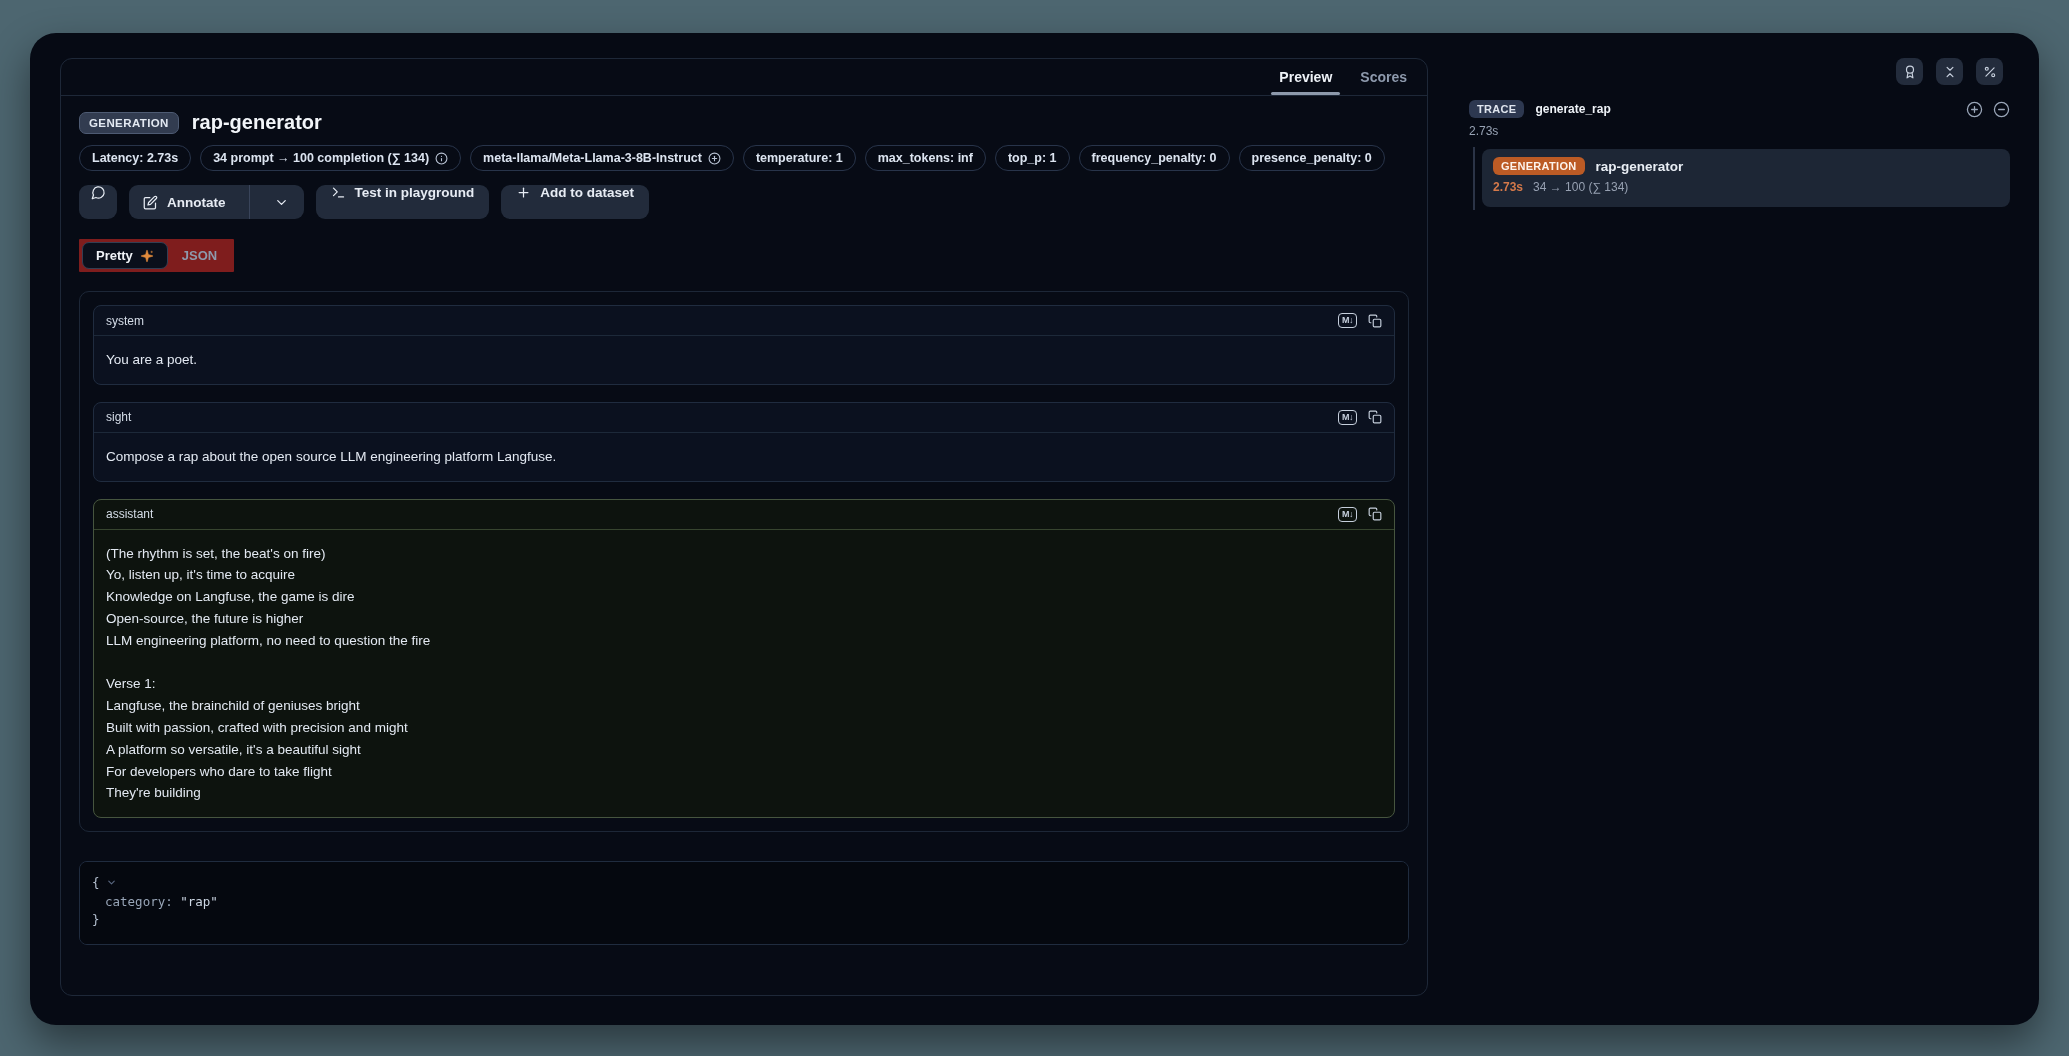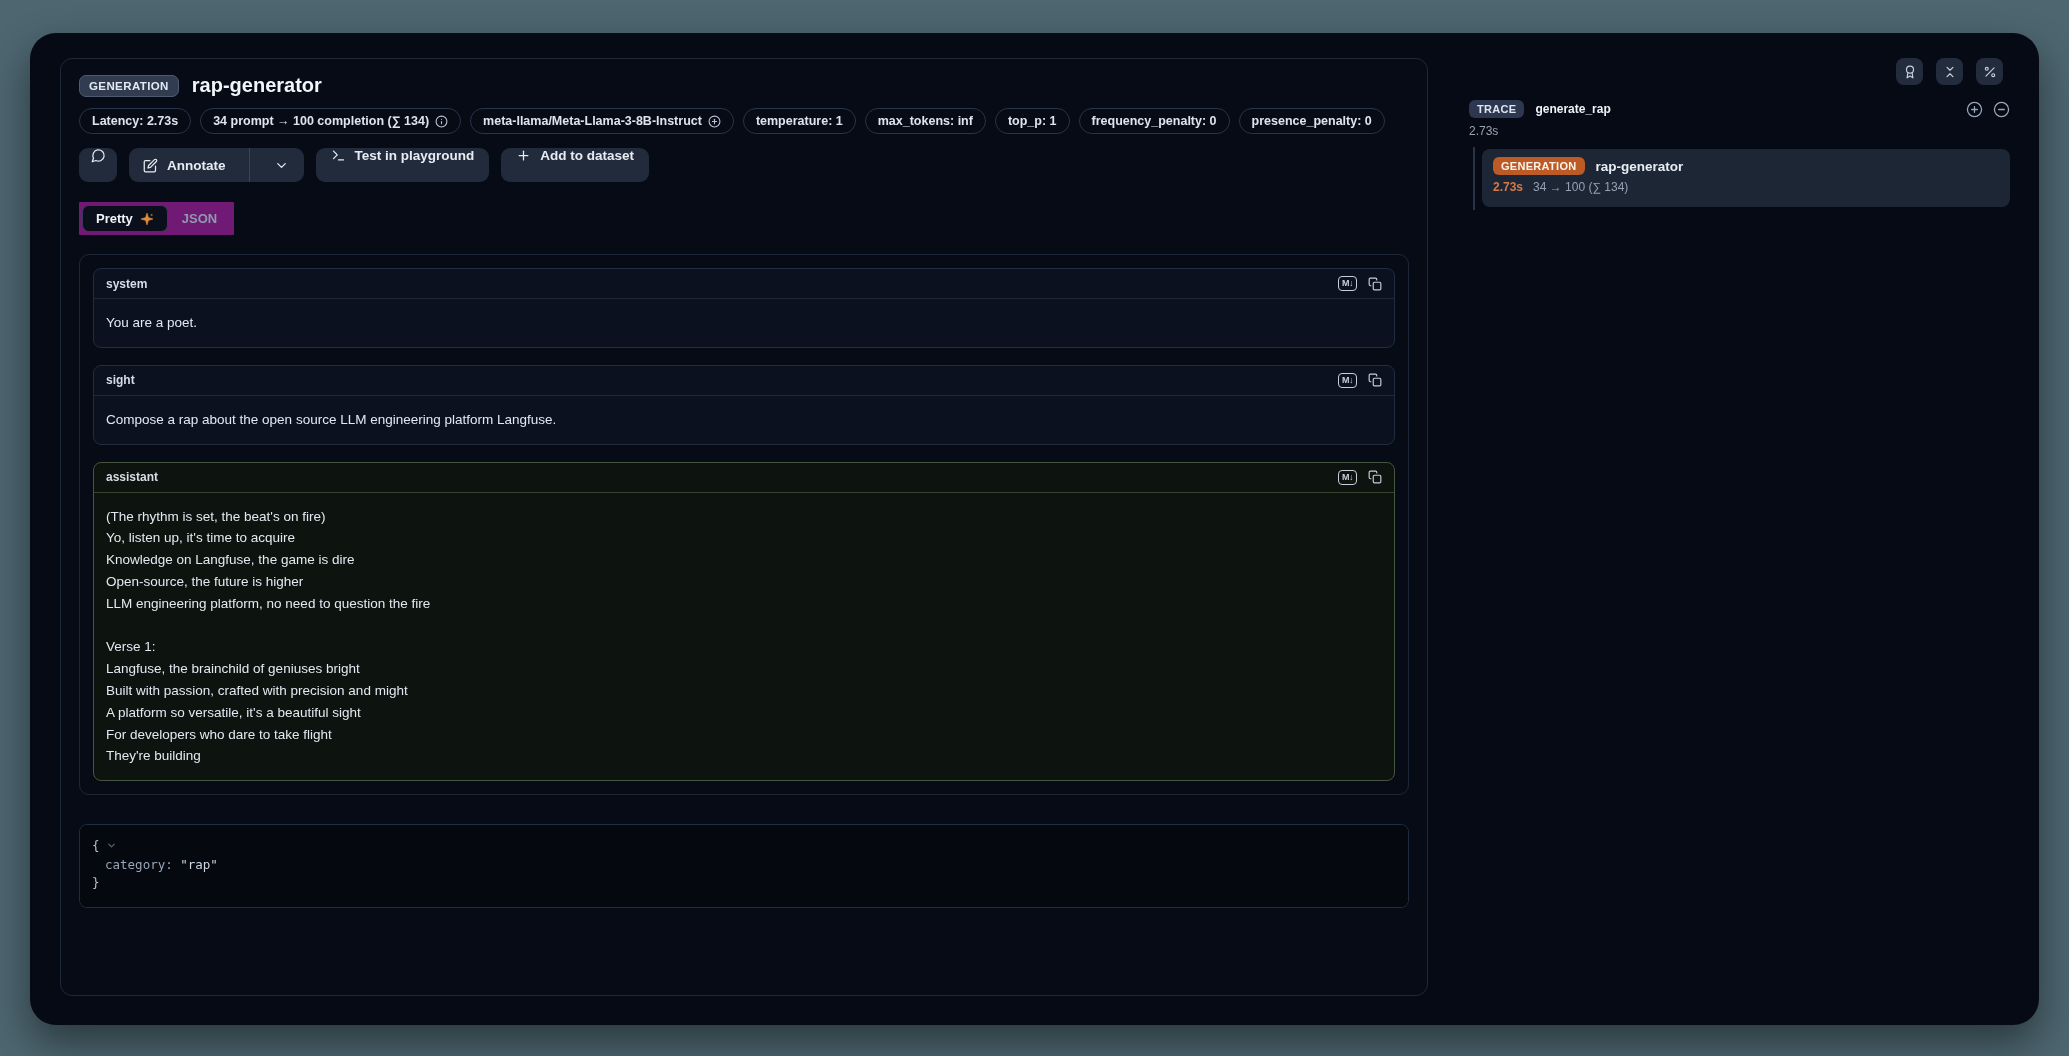--- a/index.html
+++ b/index.html
@@ -41,32 +41,32 @@
   .actions{margin-top:14px;display:flex;gap:12px;align-items:center;}
   .btn{display:inline-flex;align-items:flex-start;gap:9px;background:#222b3b;border-radius:9px;
        padding:0 15px;height:34px;font-size:13.5px;font-weight:600;color:#e7ecf4;border:none;cursor:pointer;}
   .btn svg{width:15px;height:15px;}
   .icon-only{width:38px;justify-content:center;padding:0;}
   .split{padding:0;}
   .split .part{display:flex;align-items:center;gap:9px;padding:0 14px;height:100%;}
   .split .caret{padding:0 15px;}
   .split .divider{width:1px;height:34px;background:#39445a;}
 
-  .toggle{margin-top:20px;display:inline-flex;background:#701a75;border-radius:1px;padding:3px;}
+  .toggle{margin-top:20px;display:inline-flex;background:#7f1d1d;border-radius:1px;padding:3px;}
   .seg{display:flex;align-items:center;gap:7px;padding:5px 13px;border-radius:7px;font-size:13px;
        font-weight:600;color:#8e9aad;cursor:pointer;border:1px solid transparent;}
   .seg.active{background:#0a0f1b;color:#f0f3f8;border-color:#333e53;}
   .seg svg{width:14px;height:14px;color:#e08a3c;}
 
   .io-box{margin-top:19px;border:1px solid #1d2737;border-radius:10px;padding:13px;
           display:flex;flex-direction:column;gap:17px;}
   .msg-card{border:1px solid #202c3f;border-radius:8px;background:#0b111f;overflow:hidden;}
   .msg-head{display:flex;align-items:center;justify-content:space-between;padding:7px 12px;
             border-bottom:1px solid #1d2939;}
-  .role{font-size:12px;font-weight:700;color:#d5dde8;}
+  .role{font-size:12px;font-weight:400;color:#d5dde8;}
   .head-icons{display:flex;gap:11px;align-items:center;color:#c6cfdc;}
   .md-icon{font-size:9px;font-weight:700;border:1.4px solid #c6cfdc;border-radius:4px;
            padding:0 3px;line-height:13px;letter-spacing:-.5px;cursor:pointer;}
   .head-icons svg{width:14px;height:14px;cursor:pointer;}
   .msg-body{padding:13px 12px;font-size:13.5px;line-height:21.8px;color:#e3e9f2;white-space:pre-wrap;}
   .msg-card.assistant{background:#0d130e;border-color:#46553f;}
   .msg-card.assistant .msg-head{border-bottom-color:#37452f;}
 
   .meta-card{margin-top:29px;border:1px solid #202c3f;border-radius:8px;background:#0b111f;overflow:hidden;}
   .meta-body{background:#05080f;padding:12px 12px 14px 12px;font-family:"DejaVu Sans Mono",monospace;
@@ -126,20 +126,24 @@
           <svg viewBox="0 0 24 24" fill="none" stroke="currentColor" stroke-width="2" stroke-linecap="round" stroke-linejoin="round">
               <line x1="19" x2="5" y1="5" y2="19"></line>
               <circle cx="6.5" cy="6.5" r="2.5"></circle>
               <circle cx="17.5" cy="17.5" r="2.5"></circle>
             </svg>
         </span>
       </button>
     </div>
 
     <section class="main-panel">
+      <div class="tabbar">
+        <div class="tab active">Preview</div>
+        <div class="tab">Scores</div>
+      </div>
 
       <div class="content">
         <div class="title-row">
           <span class="type-badge">GENERATION</span>
           <span class="title">rap-generator</span>
         </div>
 
         <div class="pills">
           <span class="pill">
             <span>Latency: 2.73s</span>

